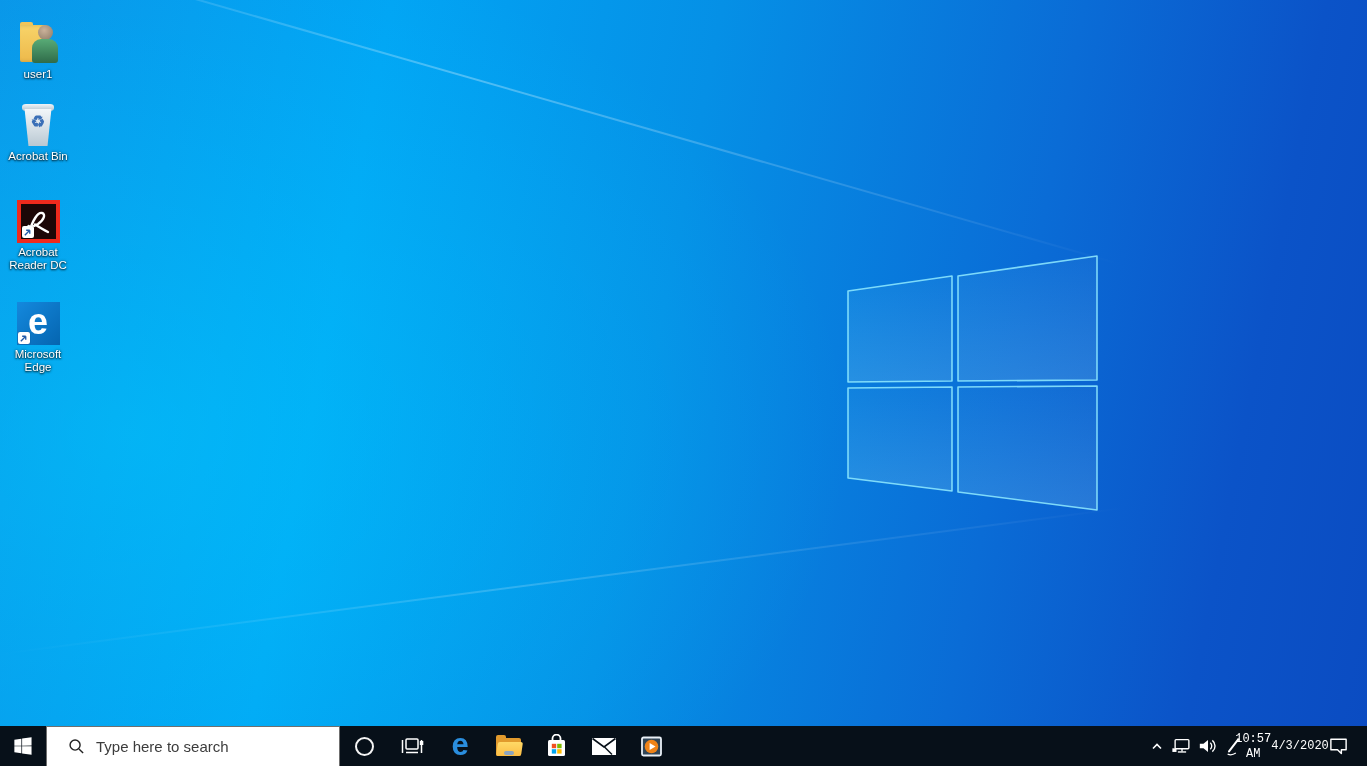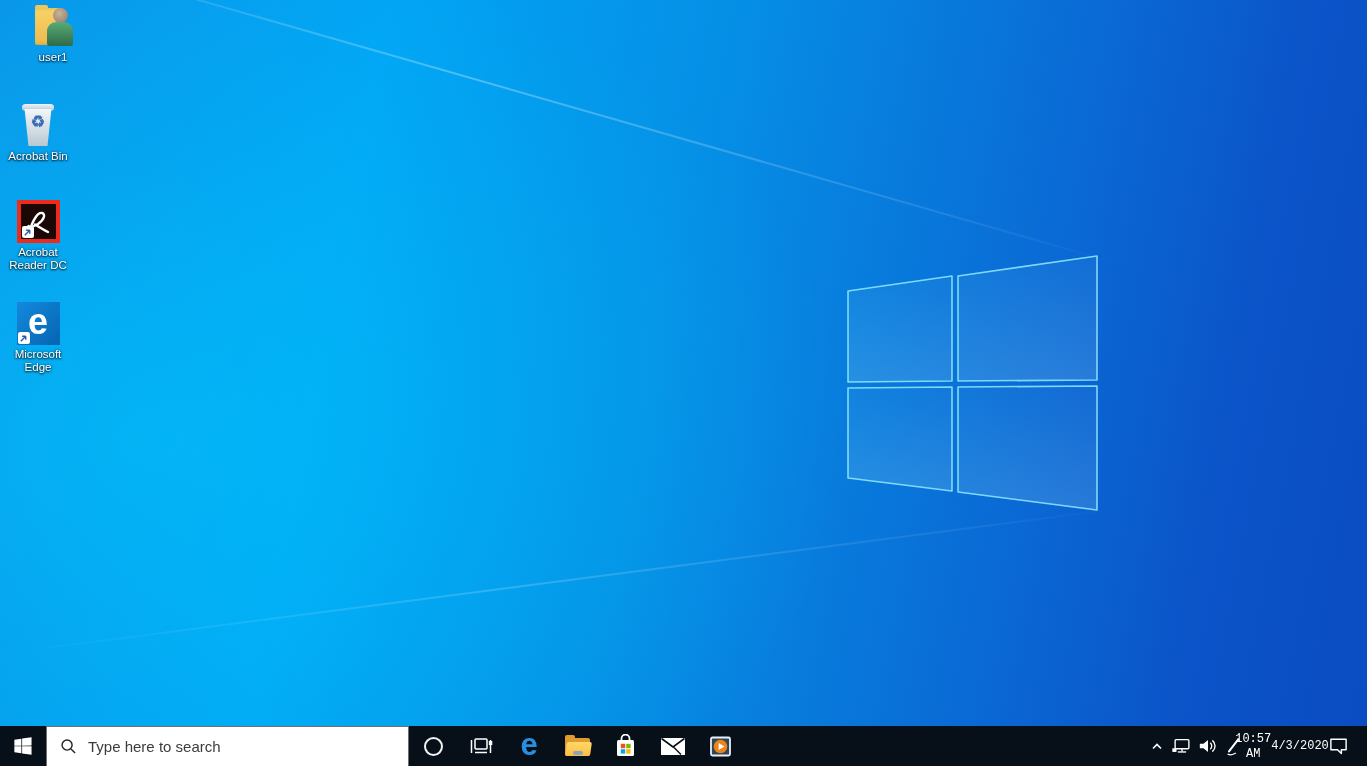--- a/index.html
+++ b/index.html
@@ -56,22 +56,22 @@
   
   .icon-edged { position:relative; width:43px; height:43px;
     background:linear-gradient(135deg,#1489de,#0565b0); display:flex; align-items:center; justify-content:center; }
   .icon-edged .e { color:#fff; font-size:36px; font-weight:bold; line-height:36px; margin-top:-3px; }
 
   
   .taskbar { position:absolute; left:0; bottom:0; width:1367px; height:40px;
     background:#071019; display:flex; align-items:stretch; }
   .tb-btn { width:48px; display:flex; align-items:center; justify-content:center; flex:none; }
   .start { width:46px; }
-  .searchbox { width:363px; flex:none; background:#fff; border:1px solid #6f6f6f; border-bottom:none;
-    display:flex; align-items:center; padding-left:13px; gap:11px; }
+  .searchbox { width:294px; flex:none; background:#fff; border:1px solid #6f6f6f; border-bottom:none;
+    display:flex; align-items:center; padding-left:21px; gap:11px; }
   .searchbox input { flex:1; border:none; outline:none; font-size:15px; color:#222; background:transparent;
     font-family:"Liberation Sans", sans-serif; }
   .searchbox input::placeholder { color:#3c3c3c; opacity:1; }
   .cortana-ring { width:19px; height:19px; border:2px solid #f4f4f4; border-radius:50%; }
   .edge-e { color:#2a8ede; font-size:31px; font-weight:bold; line-height:30px; margin-top:-3px; }
 
   .tb-folder { position:relative; width:25px; height:20px; }
   .tb-folder .back { position:absolute; left:0; top:2px; width:25px; height:18px; background:#e19a2d; border-radius:2px; }
   .tb-folder .tab { position:absolute; left:0; top:-1px; width:10px; height:5px; background:#e19a2d; border-radius:2px 2px 0 0; }
   .tb-folder .front { position:absolute; left:0; bottom:0; width:25px; height:14px;
@@ -102,21 +102,21 @@
         </linearGradient>
       </defs>
       <g fill="url(#paneGrad)" stroke="rgba(145,235,255,0.85)" stroke-width="1.6" stroke-linejoin="round">
         <polygon points="3,39 107,24 107,129 3,130"></polygon>
         <polygon points="113,24 252,4 252,128 113,129"></polygon>
         <polygon points="3,136 107,135 107,239 3,226"></polygon>
         <polygon points="113,135 252,134 252,258 113,240"></polygon>
       </g>
     </svg>
 
-    <div class="dicon" style="top:2px;margin-left:15px;">
+    <div class="dicon" style="top:19px;">
       <div class="art">
         <div class="icon-user">
           <div class="u-tab"></div>
             <div class="u-folder"></div>
           <div class="u-head"></div>
             <div class="u-body"></div>
         </div>
       </div>
       <div class="lbl">user1</div>
     </div>

